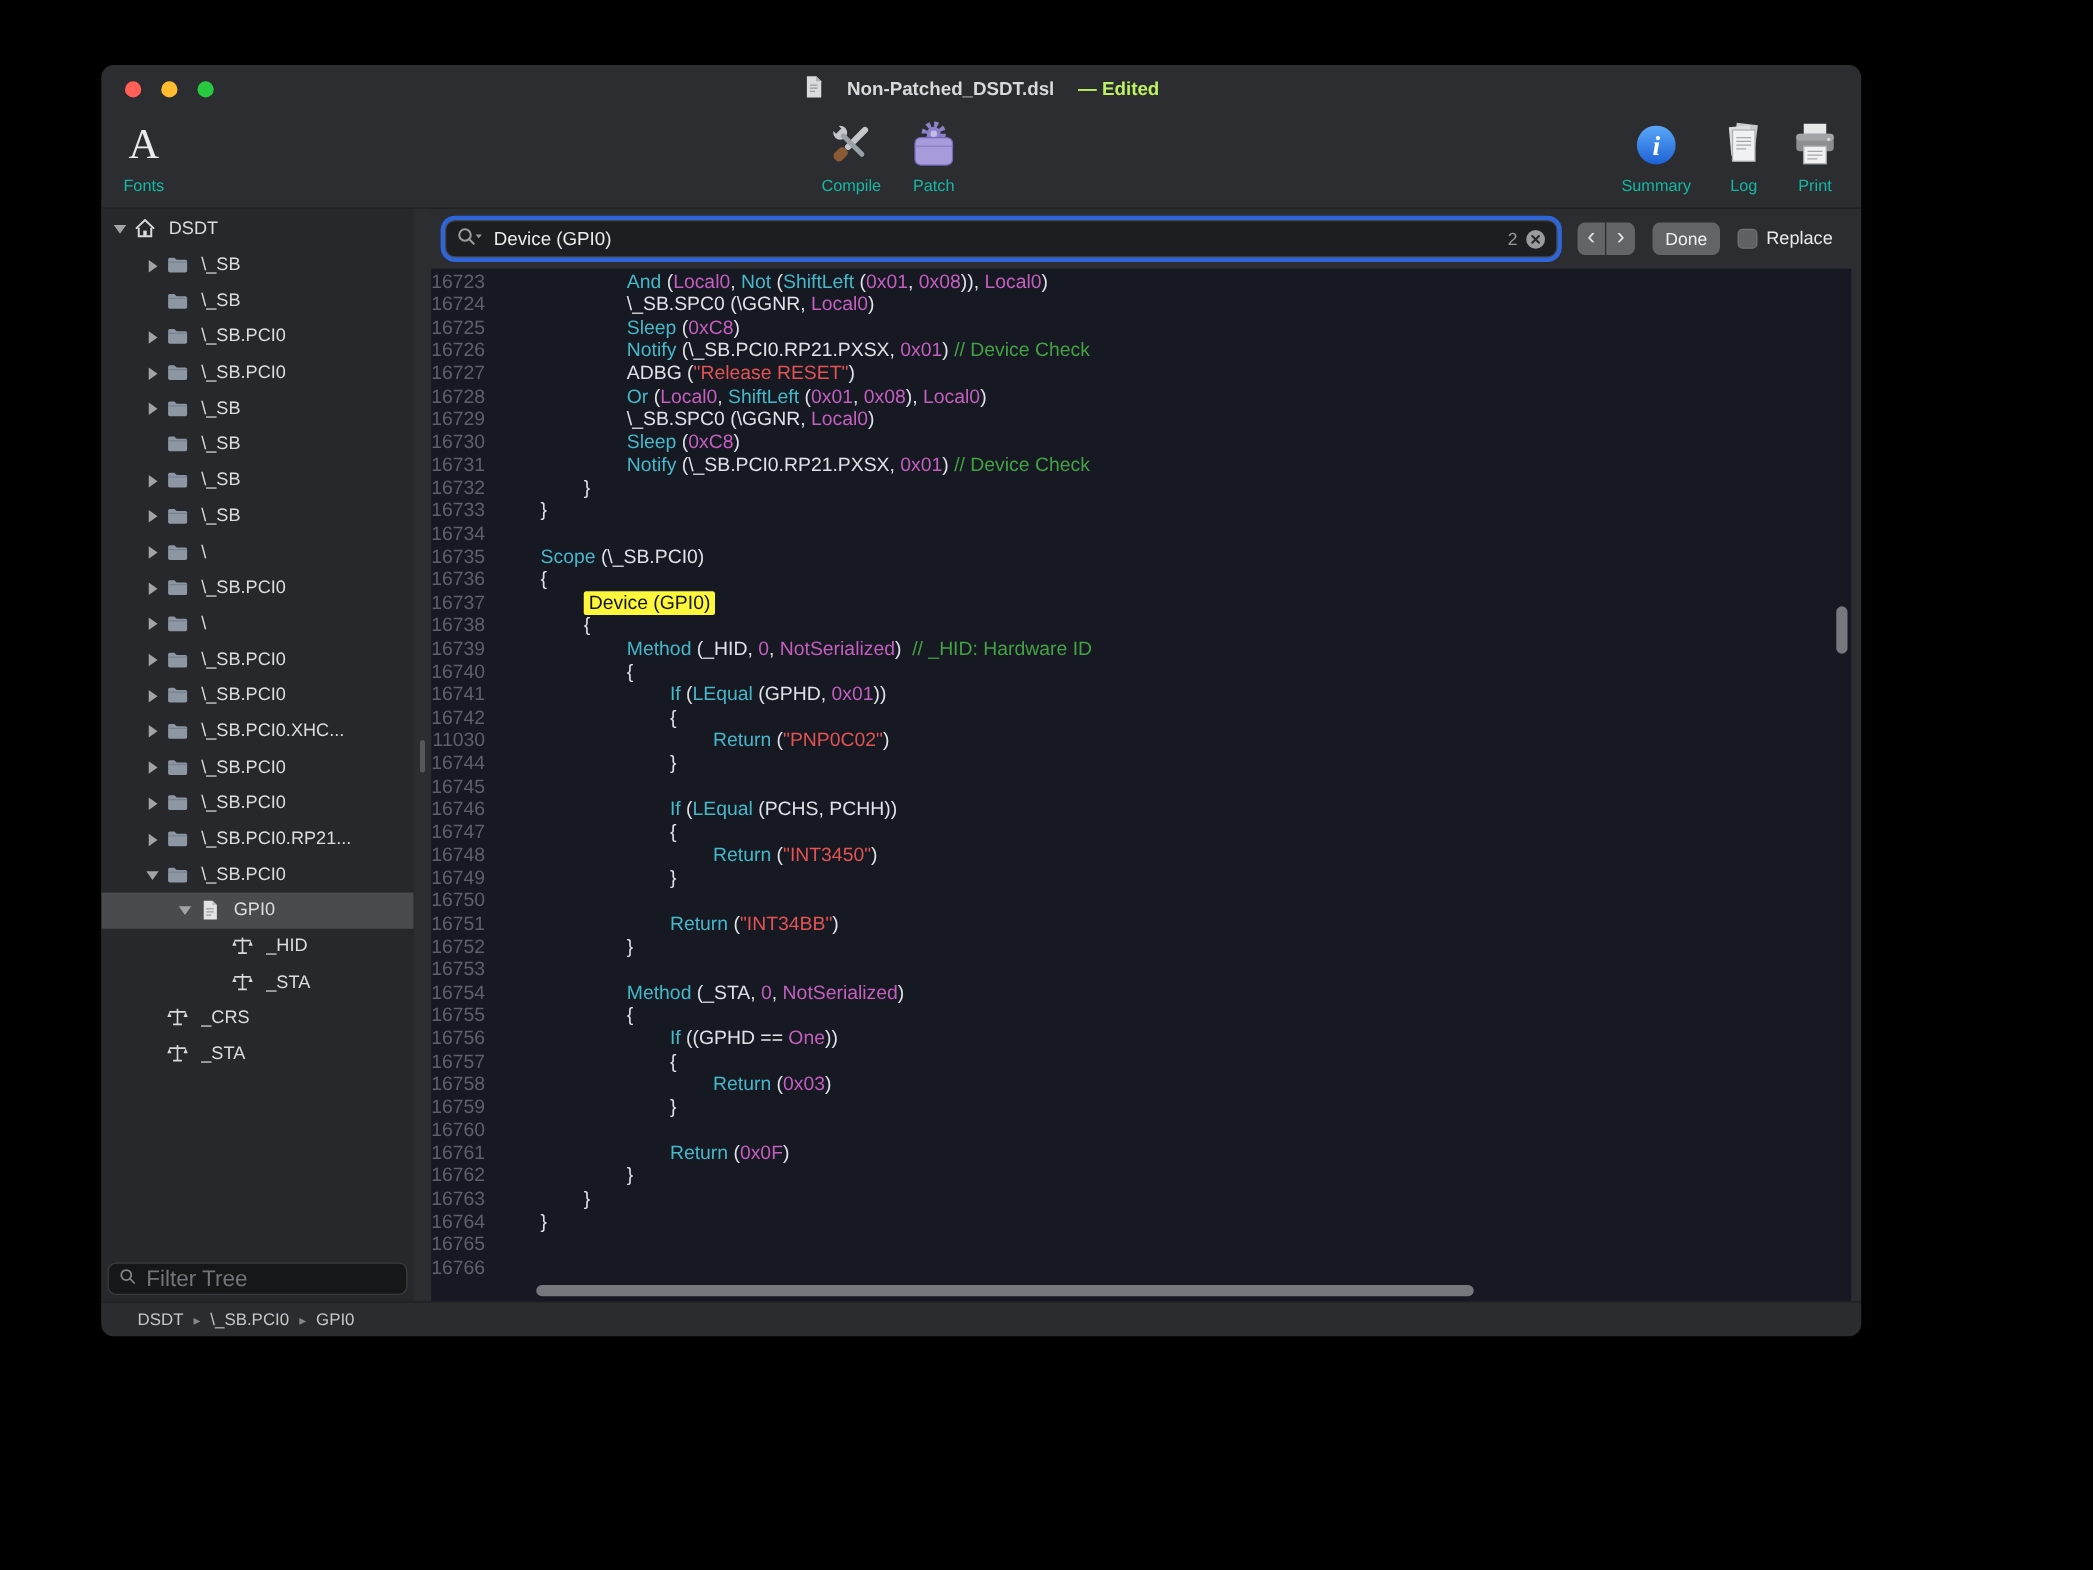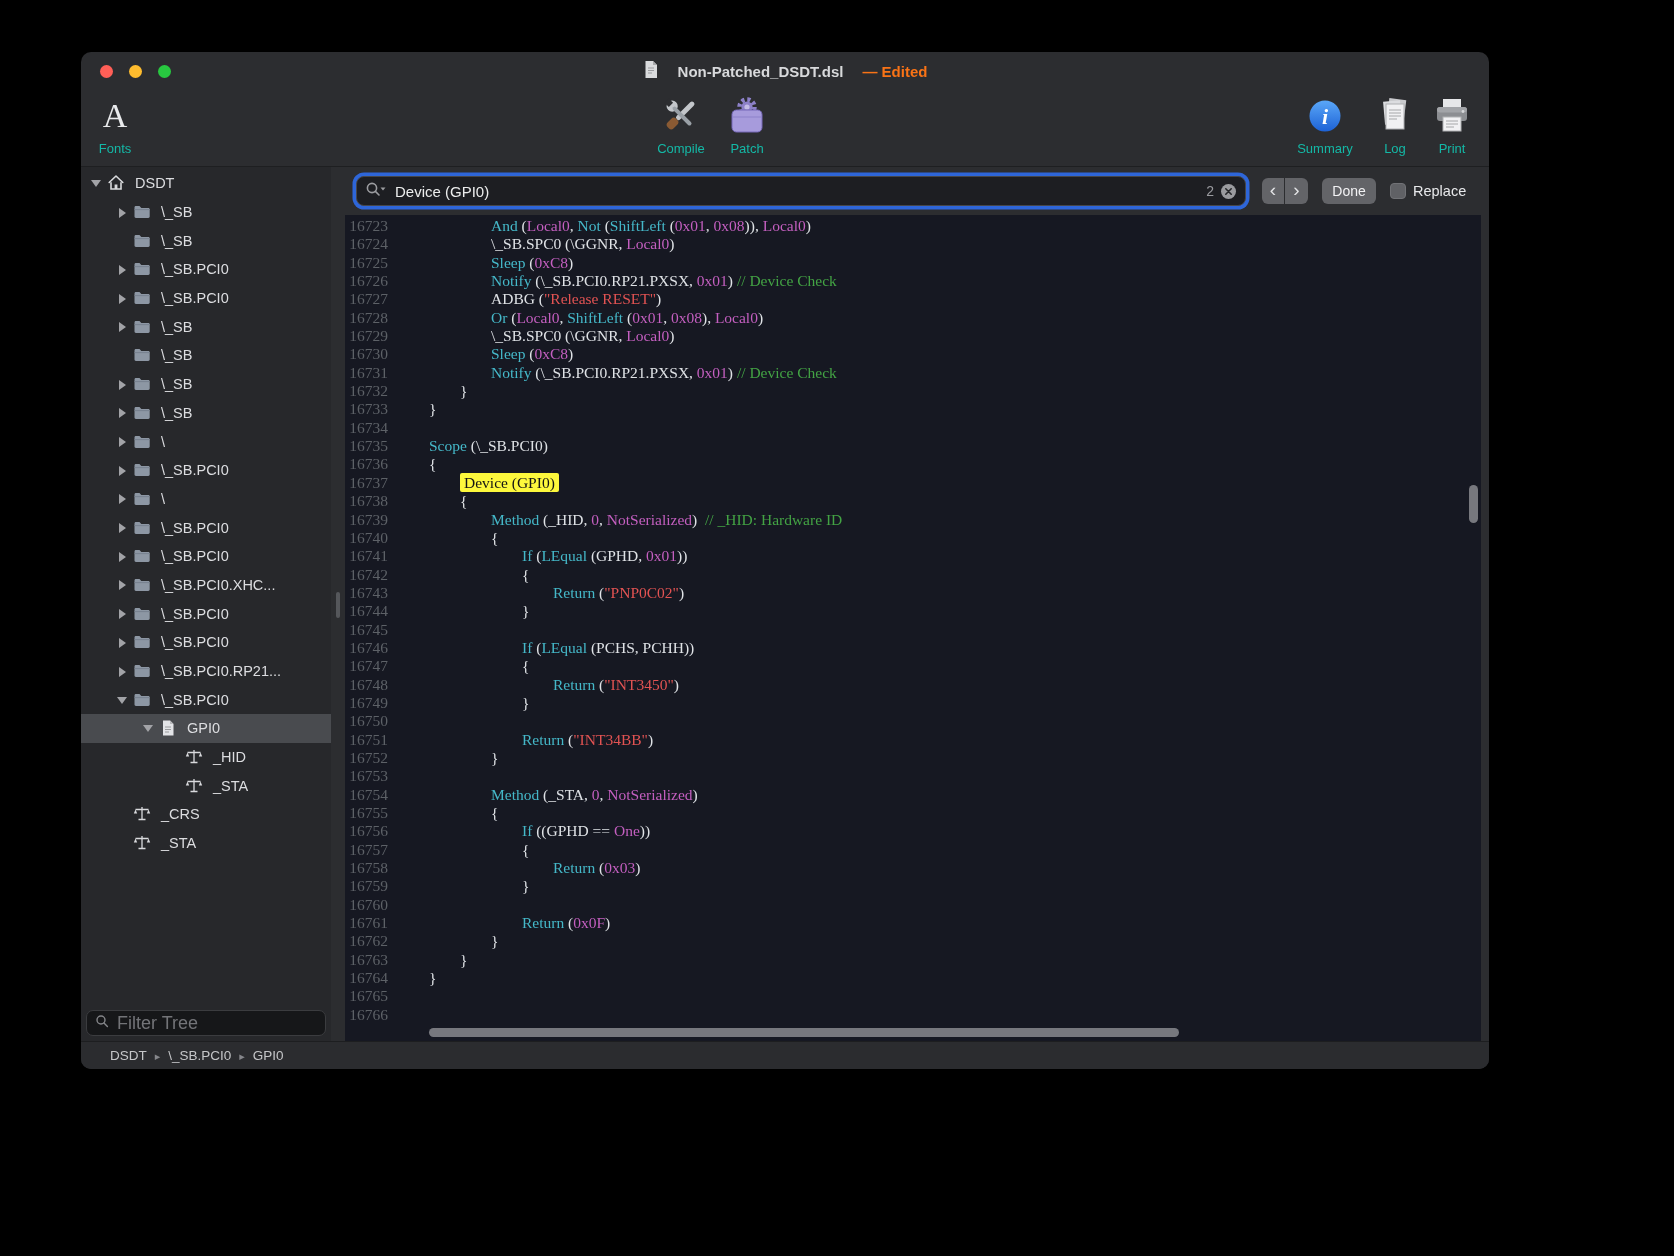--- a/index.html
+++ b/index.html
@@ -10,21 +10,21 @@
     border-radius:10px;overflow:hidden;display:flex;flex-direction:column;
     box-shadow:0 25px 60px rgba(0,0,0,.7);}
 
   
   .titlebar{height:38px;flex:none;position:relative;display:flex;align-items:center;justify-content:center;}
   .traffic{position:absolute;left:19px;top:13px;display:flex;gap:16px;}
   .tl{width:13px;height:13px;border-radius:50%;}
   .tl.red{background:#ff5f57;} .tl.yellow{background:#febc2e;} .tl.green{background:#28c840;}
   .title-group{display:flex;align-items:center;gap:19px;}
   .title-main{font-size:15px;font-weight:700;color:#d8d9db;}
-  .title-edited{font-size:15px;font-weight:700;color:#f97316;}
+  .title-edited{font-size:15px;font-weight:700;color:#bef264;}
 
   
   .toolbar{height:76px;flex:none;position:relative;}
   .tool{position:absolute;top:2px;transform:translateX(-50%);display:flex;flex-direction:column;
     align-items:center;width:90px;cursor:default;}
   .tool-icon{height:48px;display:flex;align-items:center;justify-content:center;}
   .tool-label{font-size:13px;color:#14b8a6;margin-top:1px;}
   .fonts-a{font-family:"Liberation Serif",serif;font-size:34px;color:#e9eaec;line-height:1;}
 
   
@@ -66,21 +66,21 @@
   .navbtn.prev{border-radius:6px 0 0 6px;border-right:1px solid #2c2d30;}
   .navbtn.next{border-radius:0 6px 6px 0;}
   .done-btn{margin-left:14px;height:26px;min-width:54px;background:#636468;border:none;border-radius:6px;
     color:#f2f2f4;font-size:14px;font-family:"Liberation Sans",sans-serif;cursor:pointer;flex:none;}
   .replace-box{margin-left:14px;width:16px;height:16px;border-radius:4px;background:#606165;
     border:1px solid #717276;flex:none;cursor:pointer;}
   .replace-label{margin-left:7px;font-size:14.5px;color:#e8e9eb;flex:none;}
 
   
   .code-area{flex:1;margin-right:8px;background:#161822;position:relative;overflow:hidden;min-height:0;}
-  .code-lines{padding-top:2px;font-family:Liberation Serif, serif;font-size:15.5px;}
+  .code-lines{padding-top:2px;font-family:Liberation Sans, sans-serif;font-size:15.5px;}
   .cl{height:18.35px;display:flex;white-space:pre;line-height:18.35px;}
   .ln{width:53px;flex:none;text-align:right;padding-right:10px;color:#5d6167;}
   .ct{flex:1;white-space:pre;color:#dfe2e6;}
   .tk-k{color:#45b8c9;} .tk-n{color:#c45fc0;} .tk-s{color:#e25353;} .tk-c{color:#43a344;} .tk-p{color:#dfe2e6;}
   .tk-hl{background:#fdf83c;color:#141414;padding:1px 4px;border-radius:2px;}
   .vthumb{position:absolute;right:3px;top:270px;width:9px;height:38px;border-radius:5px;background:rgba(255,255,255,.42);}
   .hthumb{position:absolute;left:84px;bottom:4px;width:750px;height:9px;border-radius:5px;background:rgba(255,255,255,.42);}
 
   
   .statusbar{height:28px;flex:none;background:#2b2c2f;border-top:1px solid #1d1e20;display:flex;
@@ -508,21 +508,21 @@
             <div class="cl"><span class="ln">16733</span><span class="ct" style="padding-left: 4ch;"><span class="tk-p">}</span></span></div>
             <div class="cl"><span class="ln">16734</span><span class="ct" style="padding-left: 0ch;"></span></div>
             <div class="cl"><span class="ln">16735</span><span class="ct" style="padding-left: 4ch;"><span class="tk-k">Scope</span><span class="tk-p"> (\_SB.PCI0)</span></span></div>
             <div class="cl"><span class="ln">16736</span><span class="ct" style="padding-left: 4ch;"><span class="tk-p">{</span></span></div>
             <div class="cl"><span class="ln">16737</span><span class="ct" style="padding-left: 8ch;"><span class="tk-hl">Device (GPI0)</span></span></div>
             <div class="cl"><span class="ln">16738</span><span class="ct" style="padding-left: 8ch;"><span class="tk-p">{</span></span></div>
             <div class="cl"><span class="ln">16739</span><span class="ct" style="padding-left: 12ch;"><span class="tk-k">Method</span><span class="tk-p"> (_HID, </span><span class="tk-n">0</span><span class="tk-p">, </span><span class="tk-n">NotSerialized</span><span class="tk-p">)  </span><span class="tk-c">// _HID: Hardware ID</span></span></div>
             <div class="cl"><span class="ln">16740</span><span class="ct" style="padding-left: 12ch;"><span class="tk-p">{</span></span></div>
             <div class="cl"><span class="ln">16741</span><span class="ct" style="padding-left: 16ch;"><span class="tk-k">If</span><span class="tk-p"> (</span><span class="tk-k">LEqual</span><span class="tk-p"> (GPHD, </span><span class="tk-n">0x01</span><span class="tk-p">))</span></span></div>
             <div class="cl"><span class="ln">16742</span><span class="ct" style="padding-left: 16ch;"><span class="tk-p">{</span></span></div>
-            <div class="cl"><span class="ln">16743</span><span class="ct" style="padding-left: 20ch;"><span class="tk-k">Return</span><span class="tk-p"> (</span><span class="tk-s">"PNP0C02"</span><span class="tk-p">)</span></span></div>
+            <div class="cl"><span class="ln">11030</span><span class="ct" style="padding-left: 20ch;"><span class="tk-k">Return</span><span class="tk-p"> (</span><span class="tk-s">"PNP0C02"</span><span class="tk-p">)</span></span></div>
             <div class="cl"><span class="ln">16744</span><span class="ct" style="padding-left: 16ch;"><span class="tk-p">}</span></span></div>
             <div class="cl"><span class="ln">16745</span><span class="ct" style="padding-left: 0ch;"></span></div>
             <div class="cl"><span class="ln">16746</span><span class="ct" style="padding-left: 16ch;"><span class="tk-k">If</span><span class="tk-p"> (</span><span class="tk-k">LEqual</span><span class="tk-p"> (PCHS, PCHH))</span></span></div>
             <div class="cl"><span class="ln">16747</span><span class="ct" style="padding-left: 16ch;"><span class="tk-p">{</span></span></div>
             <div class="cl"><span class="ln">16748</span><span class="ct" style="padding-left: 20ch;"><span class="tk-k">Return</span><span class="tk-p"> (</span><span class="tk-s">"INT3450"</span><span class="tk-p">)</span></span></div>
             <div class="cl"><span class="ln">16749</span><span class="ct" style="padding-left: 16ch;"><span class="tk-p">}</span></span></div>
             <div class="cl"><span class="ln">16750</span><span class="ct" style="padding-left: 0ch;"></span></div>
             <div class="cl"><span class="ln">16751</span><span class="ct" style="padding-left: 16ch;"><span class="tk-k">Return</span><span class="tk-p"> (</span><span class="tk-s">"INT34BB"</span><span class="tk-p">)</span></span></div>
             <div class="cl"><span class="ln">16752</span><span class="ct" style="padding-left: 12ch;"><span class="tk-p">}</span></span></div>
             <div class="cl"><span class="ln">16753</span><span class="ct" style="padding-left: 0ch;"></span></div>

